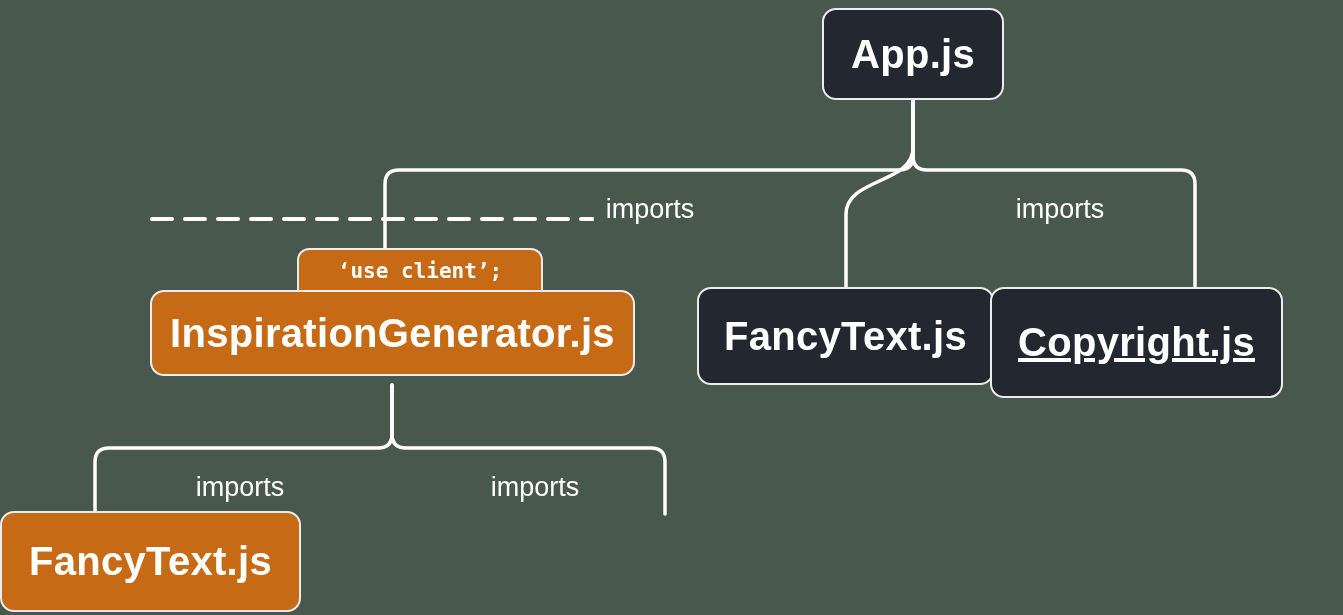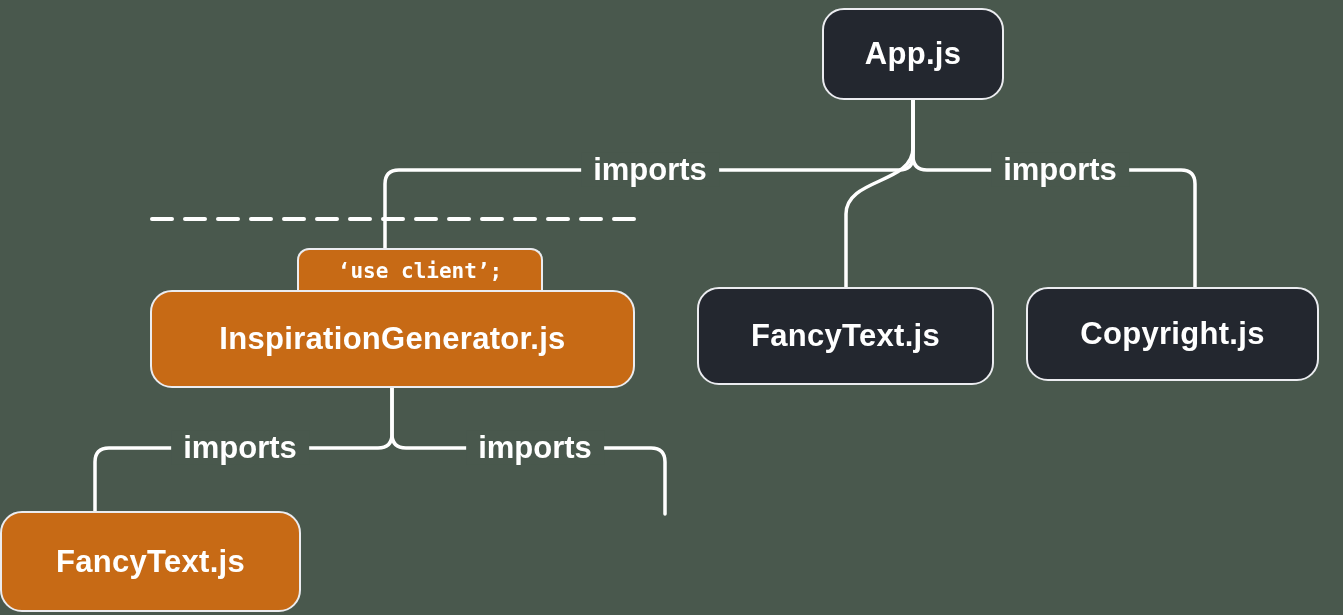--- a/index.html
+++ b/index.html
@@ -28,23 +28,23 @@
     stroke-linecap: round;
   }
   svg.edges line.dashed {
     stroke-width: 4;
     stroke-dasharray: 20 13;
   }
   .node {
     position: absolute;
     box-sizing: border-box;
     border: 2.5px solid var(--border, #EBECF0);
-    border-radius: 22px;
+    border-radius: 14px;
     color: var(--label-text, #ffffff);
-    font-size: 31px;
+    font-size: 40px;
     font-weight: 600;
     display: flex;
     align-items: center;
     justify-content: center;
     letter-spacing: 0.3px;
     white-space: nowrap;
   }
   .node.server { background: var(--server-fill, #23272F); }
   .node.client { background: var(--client-fill, #C76A15); }
   .directive-tag {
@@ -61,25 +61,26 @@
     display: flex;
     align-items: center;
     justify-content: center;
     white-space: nowrap;
   }
   .edge-label {
     position: absolute;
     transform: translate(-50%, -50%);
     background: var(--bg, #49584D);
     color: var(--label-text, #ffffff);
-    font-size: 31px;
-    font-weight: 700;
+    font-size: 27px;
+    font-weight: 400;
     padding: 0 12px;
     line-height: 1.1;
     white-space: nowrap;
+    margin-top: 40px;
   }
 </style>
 </head>
 <body>
 
 <div class="canvas">
 
   <svg class="edges" viewBox="0 0 1343 615" xmlns="http://www.w3.org/2000/svg">
 
     <path d="M 913 100 L 913 156 Q 913 170 899 170 L 399 170 Q 385 170 385 184 L 385 252"></path>
@@ -101,29 +102,29 @@
   <span class="edge-label" style="left:535px; top:448px;">imports</span>
 
   <div class="node server" style="left:822px; top:8px; width:182px; height:92px;">
     <span>App.js</span>
   </div>
 
   <div class="directive-tag" style="left:265px; top:248px; width:246px; height:44px;margin-left:32px;">
     <span>‘use client’;</span>
   </div>
 
-  <div class="node client" style="left:150px; top:290px; width:485px; height:98px;">
+  <div class="node client" style="left:150px; top:290px; width:485px; height:86px;">
     <span>InspirationGenerator.js</span>
   </div>
 
   <div class="node server" style="left:697px; top:287px; width:297px; height:98px;">
     <span>FancyText.js</span>
   </div>
 
-  <div class="node server" style="left:1026px; top:287px; width:293px; height:94px;">
+  <div class="node server" style="left:990px; top:287px; width:293px; height:111px;text-decoration:underline;">
     <span>Copyright.js</span>
   </div>
 
   <div class="node client" style="left:0px; top:511px; width:301px; height:101px;">
     <span>FancyText.js</span>
   </div>
 
 
 </div>
 

